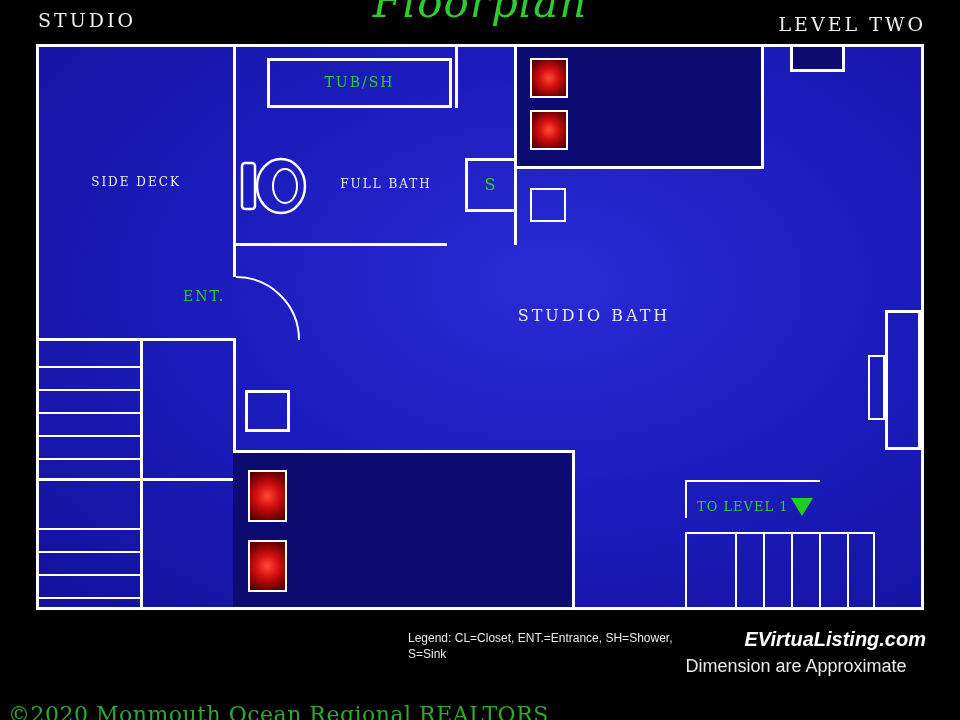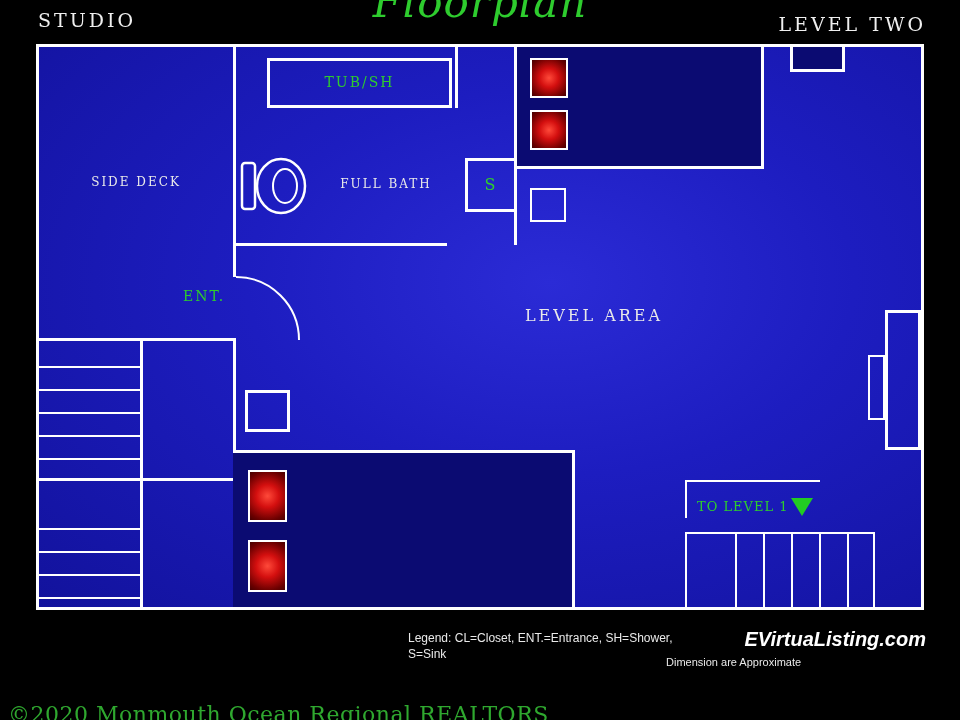--- a/index.html
+++ b/index.html
@@ -23,21 +23,21 @@
   .red-fixture{position:absolute;border:2px solid #fff;box-sizing:border-box;
      background:radial-gradient(circle at 50% 50%, #ff4a3a 0%, #d40f0f 38%, #6b0000 82%, #470000 100%);}
   .tread-h{position:absolute;height:2px;background:#fff;}
   .tread-v{position:absolute;width:2px;background:#fff;}
   .tri-down{position:absolute;width:0;height:0;border-left:11px solid transparent;
      border-right:11px solid transparent;border-top:18px solid #22cc22;}
   
   .foot{font-family:"Liberation Sans",sans-serif;color:#e9e9e9;font-size:12px;line-height:16px;}
   .brand{font-family:"Liberation Sans",sans-serif;color:#fff;font-weight:bold;font-style:italic;
          font-size:20px;text-align:right;}
-  .dimnote{font-family:"Liberation Sans",sans-serif;color:#e9e9e9;font-size:11px;text-align:left;}
+  .dimnote{font-family:"Liberation Sans",sans-serif;color:#e9e9e9;font-size:18px;text-align:center;}
   .copyright{color:#2fa82f;font-size:22px;letter-spacing:0.5px;}
 </style>
 </head>
 <body>
 
 <div id="screen">
 
   <div class="abs hdr" style="left:38px;top:9px;">STUDIO</div>
   <div class="abs script-title" style="left:0;right:0;top:-18px;text-align:center;">Floorplan</div>
   <div class="abs hdr" style="right:34px;top:13px;">LEVEL TWO</div>
@@ -91,21 +91,21 @@
       <path d="M 197 230 A 63 63 0 0 1 260 293" stroke="#ffffff" stroke-width="2" fill="none"></path>
     </svg>
 
     <div class="abs dark" style="left:478px;top:0;width:244px;height:119px;border-bottom:3px solid #fff;border-right:3px solid #fff;box-sizing:content-box;"></div>
     <div class="red-fixture" style="left:491px;top:11px;width:38px;height:40px;"></div>
     <div class="red-fixture" style="left:491px;top:63px;width:38px;height:40px;"></div>
     <div class="box2" style="left:491px;top:141px;width:36px;height:34px;"></div>
 
     <div class="abs dark" style="left:751px;top:0;width:55px;height:25px;border:3px solid #fff;border-top:none;box-sizing:border-box;"></div>
 
-    <div class="lblw center" style="left:415px;top:259px;width:280px;font-size:16px;letter-spacing:3px;">LEVEL AREA</div>
+    <div class="lblw center" style="left:415px;top:259px;width:280px;font-size:16px;letter-spacing:3px;">STUDIO BATH</div>
 
     <div class="box" style="left:846px;top:263px;width:36px;height:140px;"></div>
     <div class="box2" style="left:829px;top:308px;width:17px;height:65px;"></div>
 
     <div class="box" style="left:206px;top:343px;width:45px;height:42px;"></div>
 
     <div class="abs dark" style="left:194px;top:403px;width:342px;height:157px;border-top:3px solid #fff;border-right:3px solid #fff;box-sizing:border-box;"></div>
     <div class="red-fixture" style="left:209px;top:423px;width:39px;height:52px;"></div>
     <div class="red-fixture" style="left:209px;top:493px;width:39px;height:52px;"></div>
 

